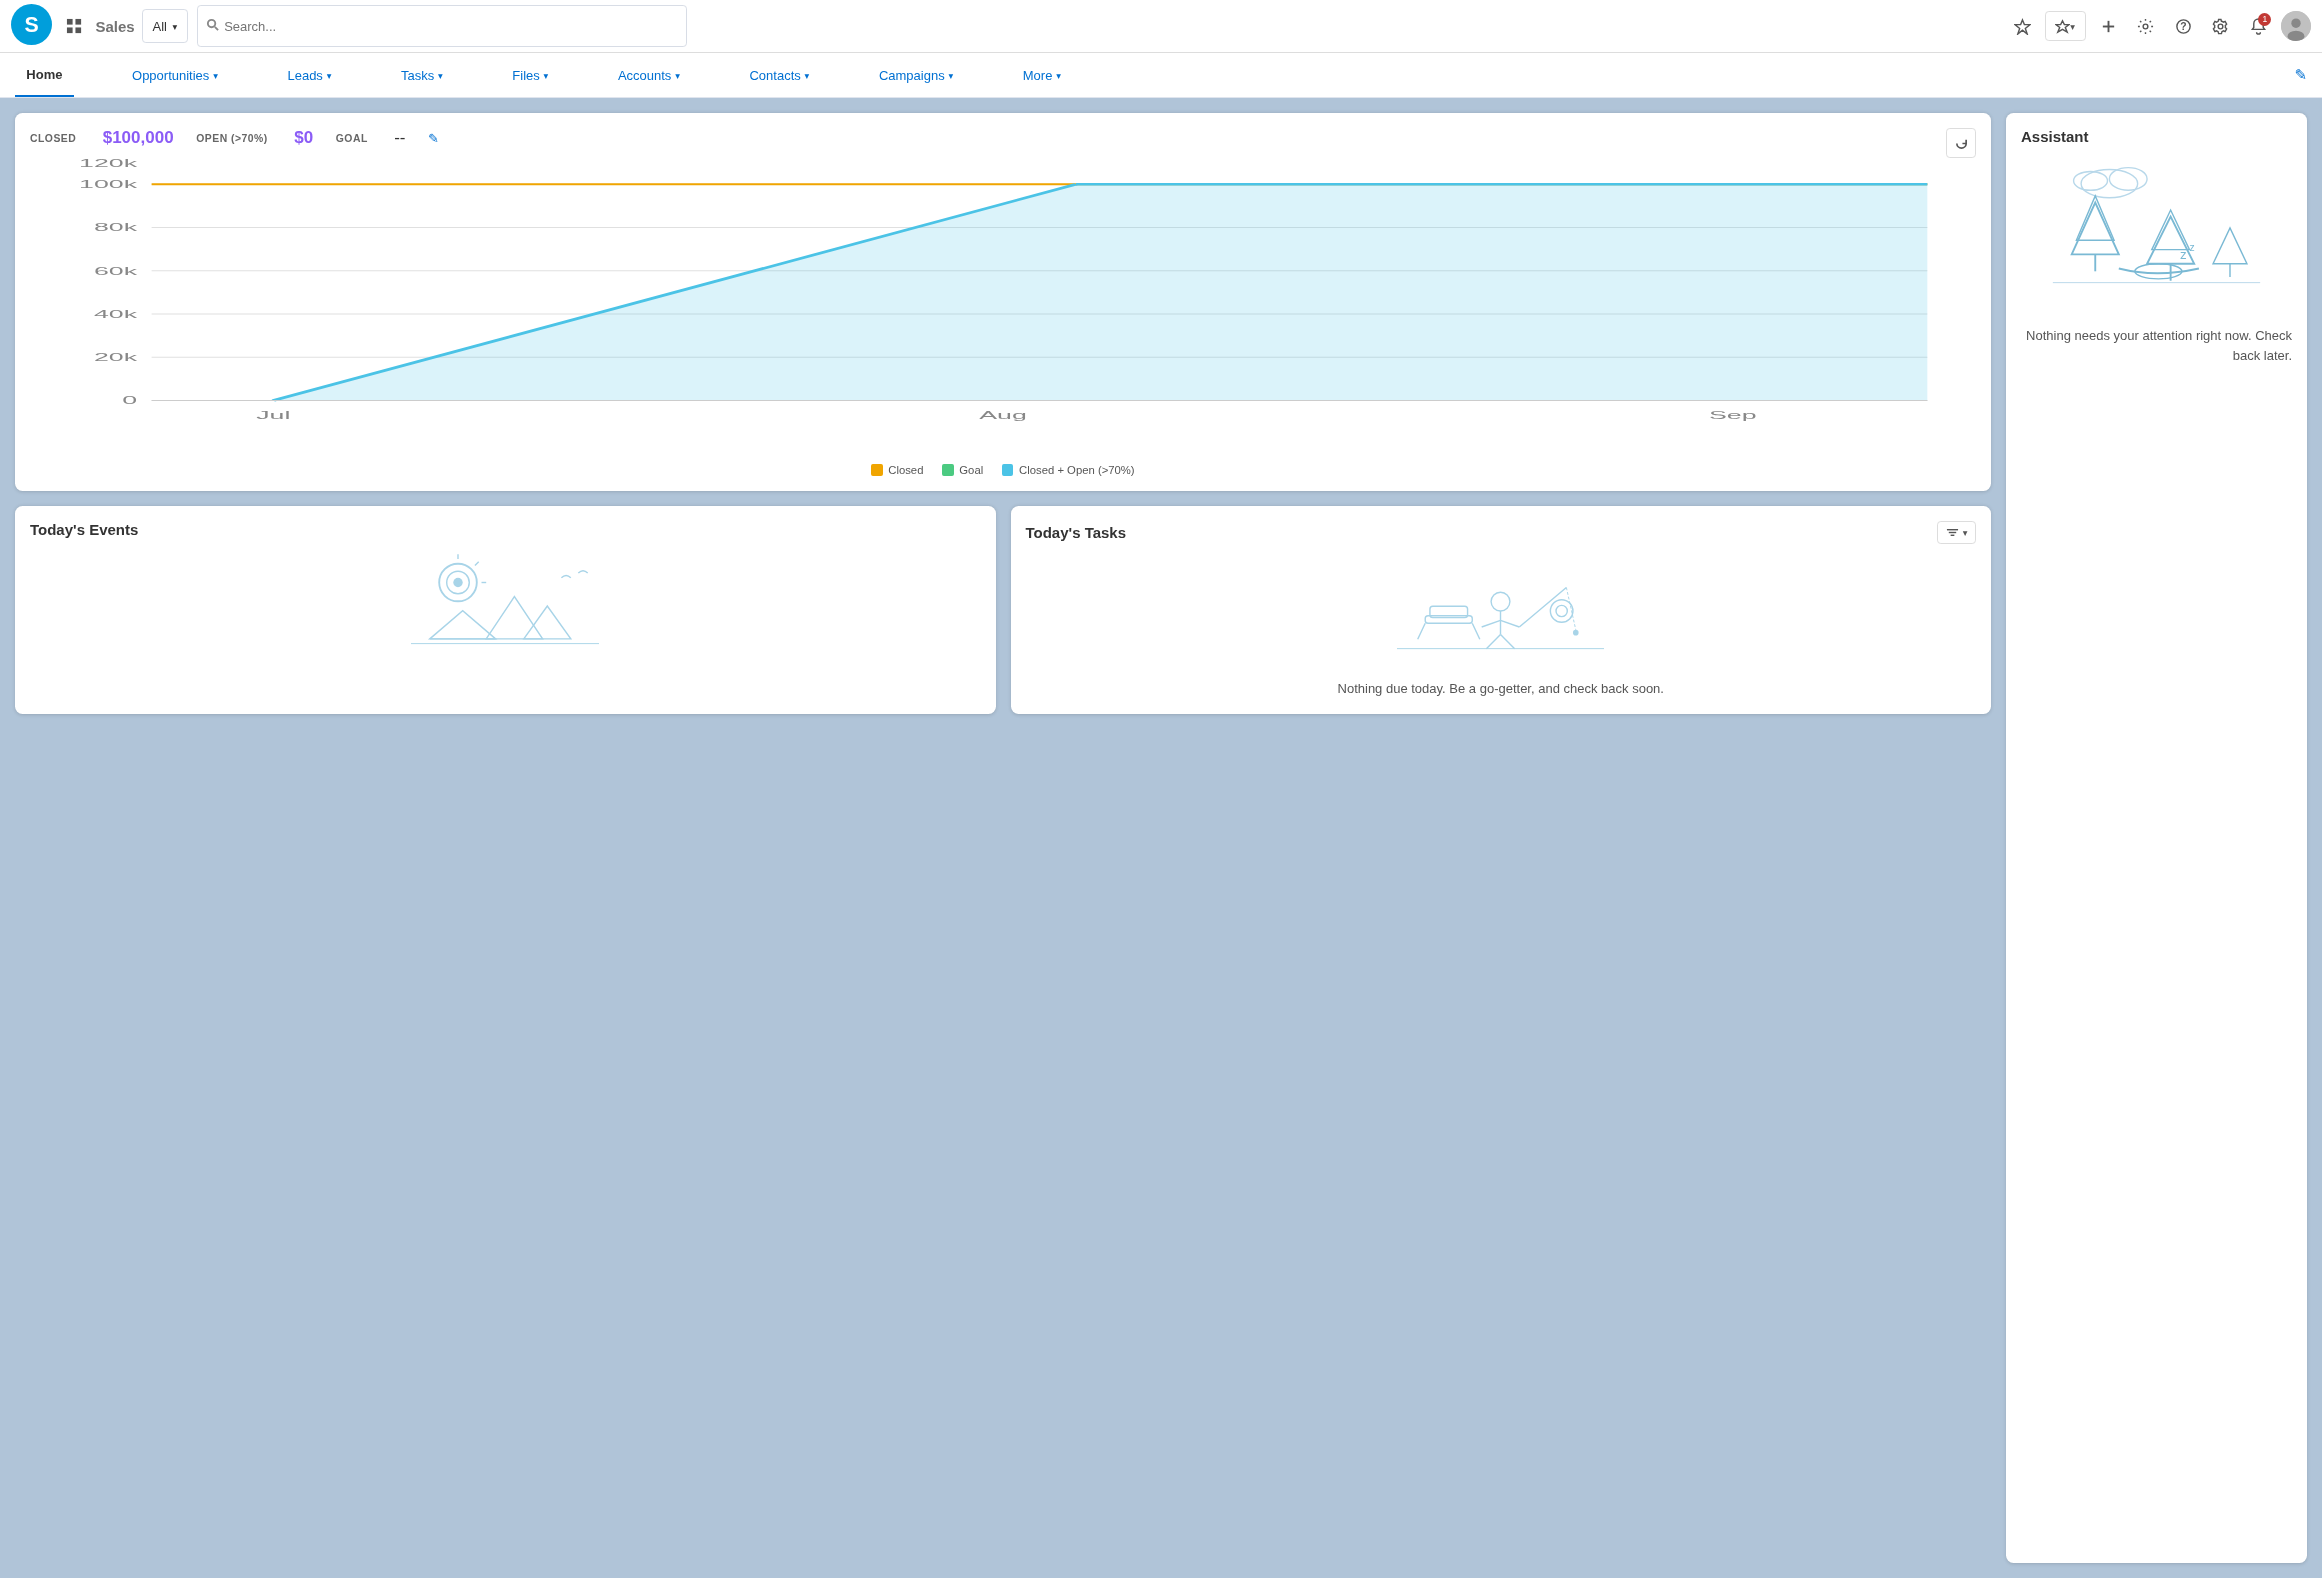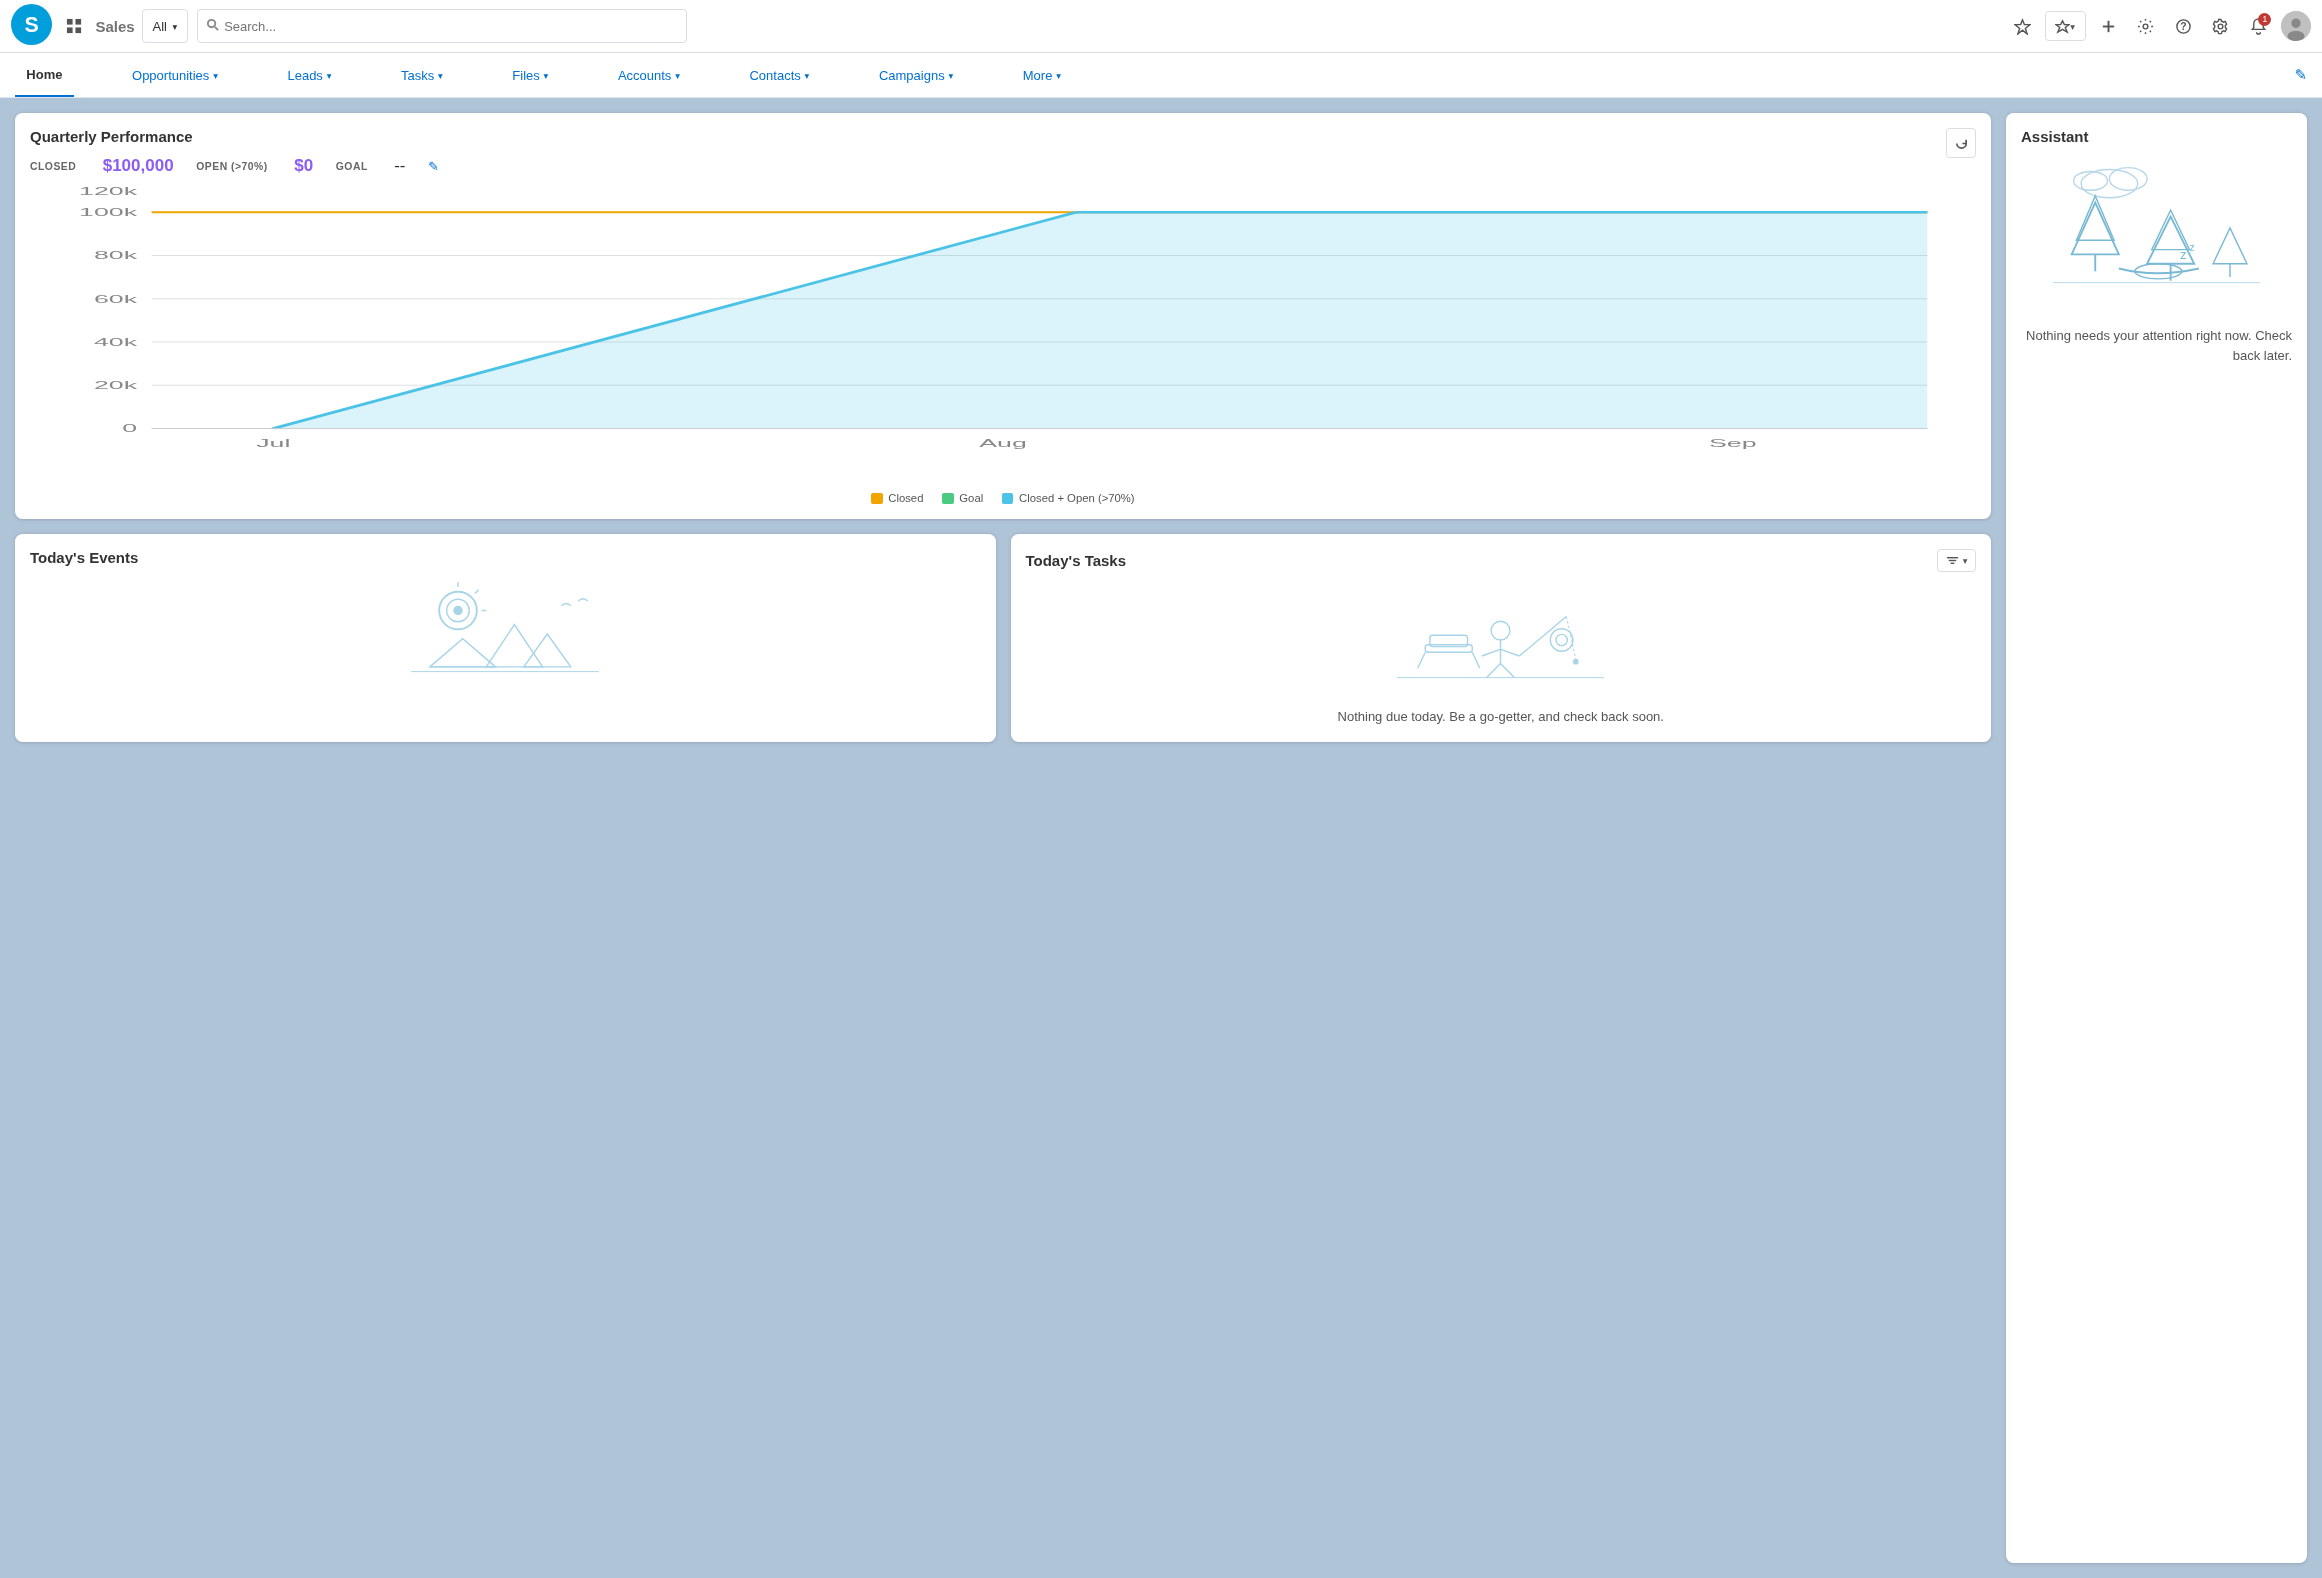--- a/index.html
+++ b/index.html
@@ -266,21 +266,21 @@
     }
 
     
     .search-container {
       display: flex;
       align-items: center;
       border: 0.9px solid #d8dde6;
       border-radius: 3.8px;
       background: #fff;
       padding: 0 7.5px;
-      height: 34px;
+      height: 42px;
       flex: 1;
       max-width: 490px;
       margin: 0 9.4px;
     }
     .search-container input {
       border: none;
       outline: none;
       font-size: 13px;
       color: #555;
       width: 100%;
@@ -428,21 +428,20 @@
     <span>More</span>
     <span class="sec-nav-chevron">▾</span>
   </div>
   <span class="sec-nav-edit">✎</span>
 </nav>
 
 <div class="main-content">
   <div class="left-col">
 
     <div class="card qp-card">
-      <div class="card-title">Quarterly Performance</div>
 
       <button class="refresh-btn">
         <svg width="13" height="13" viewBox="0 0 14 14" fill="none" stroke="#555" stroke-width="1.8">
           <path d="M12 7A5 5 0 112 7"></path>
           <polyline points="12,3 12,7 8,7"></polyline>
         </svg>
       </button>
 
       <div class="qp-stats">
         <span class="qp-stat-label">CLOSED</span>

